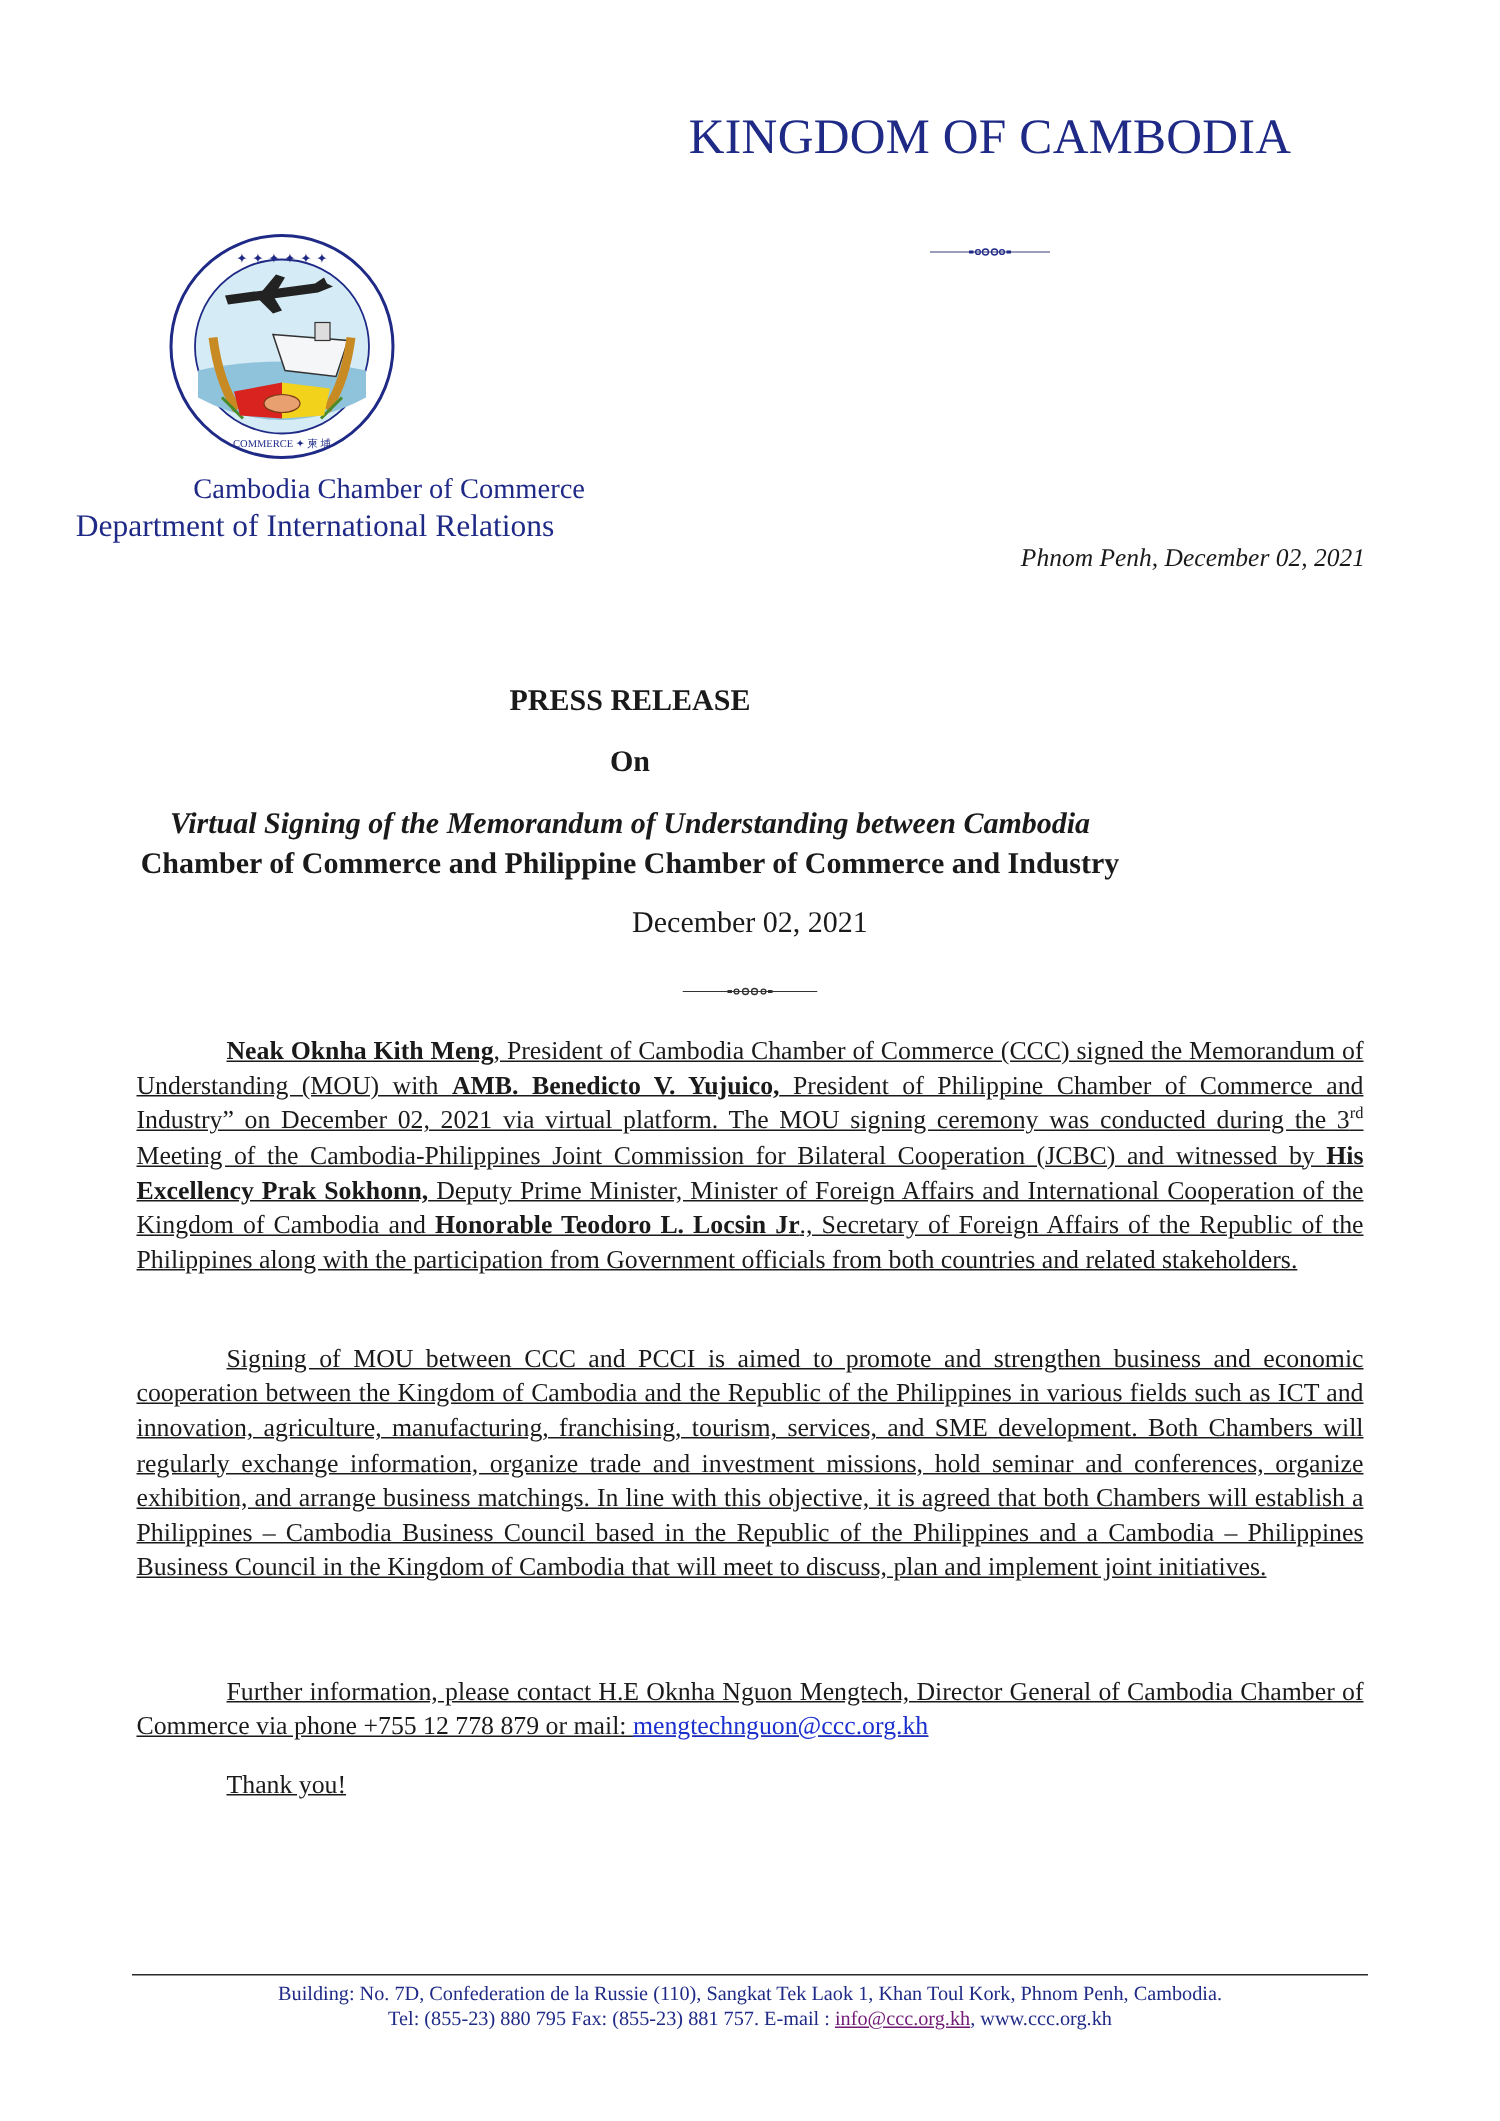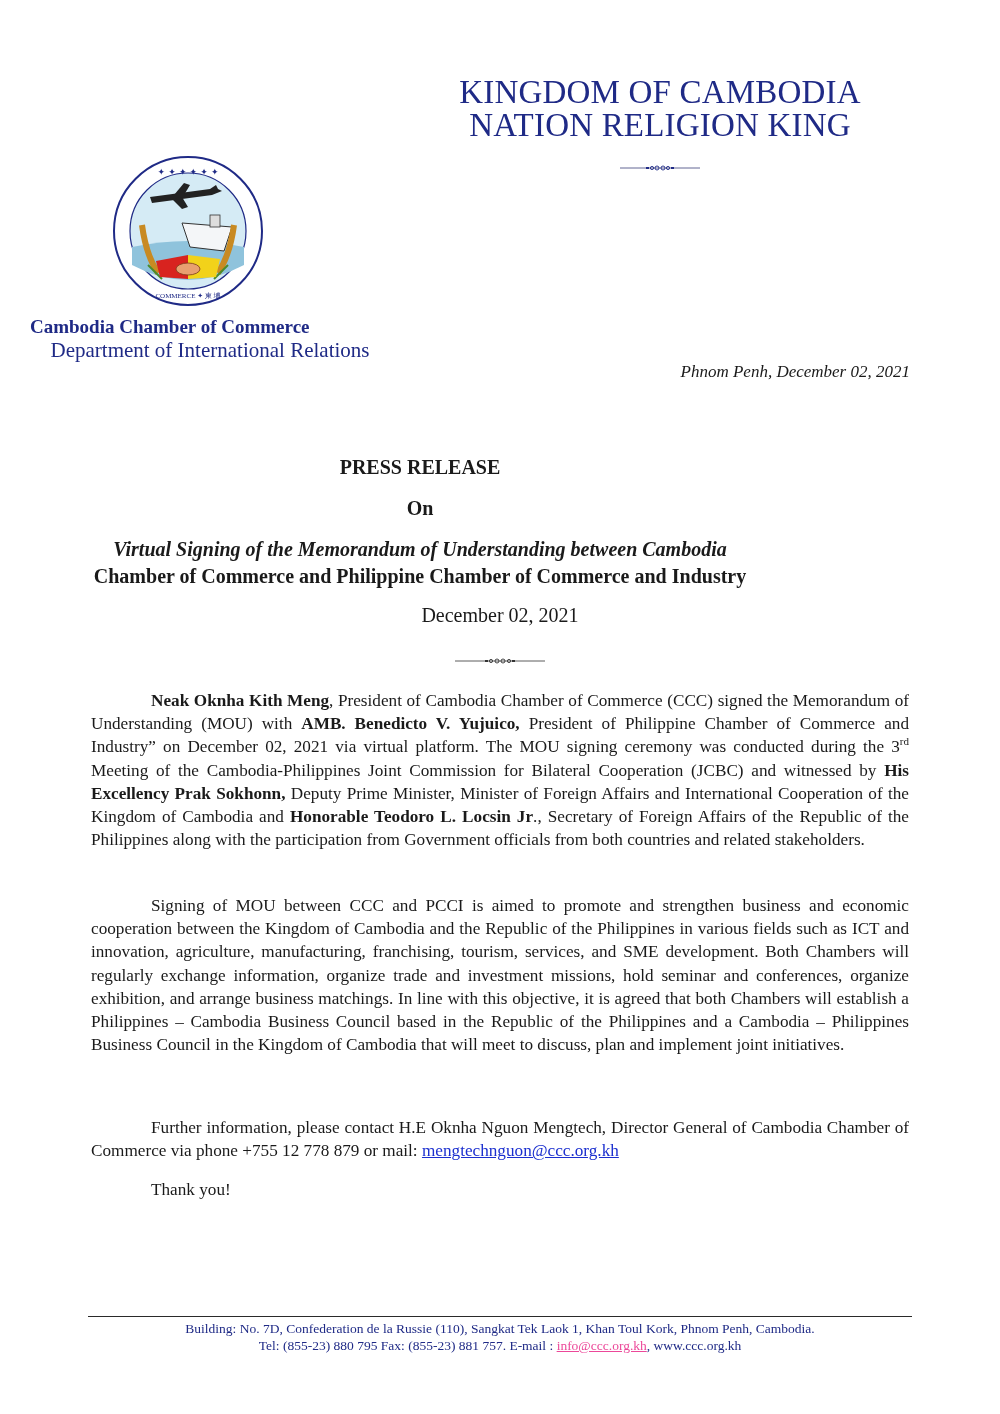--- a/index.html
+++ b/index.html
@@ -32,23 +32,23 @@
     }
     .orn svg { display: block; }
     .orn-top { left: 600px; top: 160px; width: 120px; height: 16px; }
     .orn-mid { left: 440px; top: 653px; width: 120px; height: 16px; }
 
     
     .logo { left: 112px; top: 155px; width: 152px; height: 152px; }
 
     .org-name {
       left: 30px; top: 316px; width: 360px;
-      text-align: left;
+      text-align: right;
       color: #1f2a86;
-      font-weight: bold;
+      font-weight: normal;
       font-size: 19px;
       line-height: 22px;
     }
     .org-dept {
       left: 30px; top: 339px; width: 360px;
       text-align: center;
       color: #1f2a86;
       font-size: 21px;
       line-height: 22px;
     }
@@ -79,20 +79,21 @@
     }
 
     
     .para {
       left: 91px; width: 818px;
       font-size: 17.2px;
       line-height: 23.2px;
       text-align: justify;
       text-indent: 60px;
       margin: 0;
+      text-decoration: underline;
     }
     .p1 { top: 689px; }
     .p2 { top: 894px; }
     .p3 { top: 1116px; }
     .p4 { top: 1178px; }
     .para b { font-weight: bold; }
     .para sup { font-size: 11px; line-height: 0; }
     .link { color: #1b2fcf; text-decoration: underline; }
 
     
@@ -102,28 +103,27 @@
     }
     .footer {
       left: 88px; width: 824px;
       text-align: center;
       color: #1f2a86;
       font-size: 13.5px;
       line-height: 18px;
     }
     .f1 { top: 1320px; }
     .f2 { top: 1337px; }
-    .footer .link { color: #ec4899; }
+    .footer .link { color: #701a75; }
   </style>
 </head>
 <body>
 
 <div class="abs kingdom">
   <div>KINGDOM OF CAMBODIA</div>
-  <div>NATION RELIGION KING</div>
 </div>
 
 <div class="abs orn orn-top">
   <svg width="80" height="10" viewBox="0 0 80 10">
     <line x1="0" y1="5" x2="80" y2="5" stroke="#3a3f7a" stroke-width="0.8"></line>
     <circle cx="32" cy="5" r="1.6" fill="none" stroke="#1f2a86" stroke-width="0.9"></circle>
     <circle cx="37" cy="5" r="2" fill="none" stroke="#1f2a86" stroke-width="0.9"></circle>
     <circle cx="43" cy="5" r="2" fill="none" stroke="#1f2a86" stroke-width="0.9"></circle>
     <circle cx="48" cy="5" r="1.6" fill="none" stroke="#1f2a86" stroke-width="0.9"></circle>
     <rect x="26" y="4" width="3" height="2" fill="#1f2a86"></rect>

